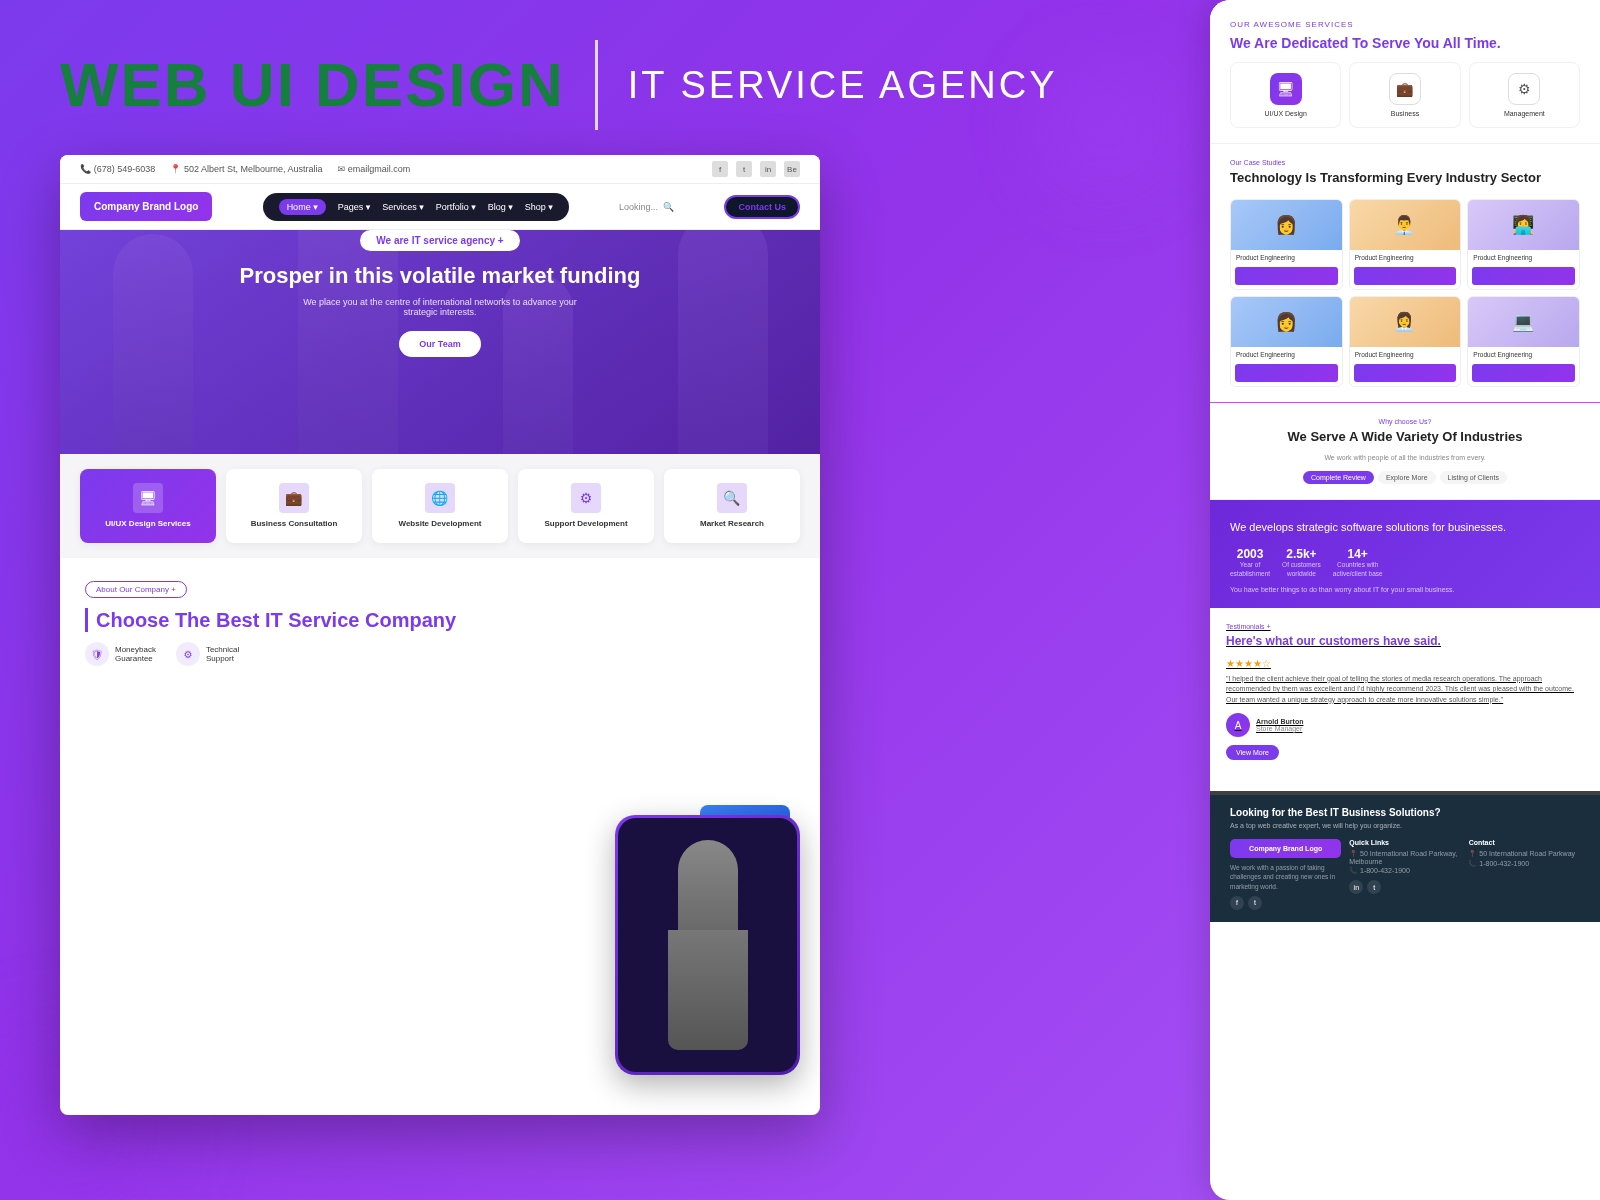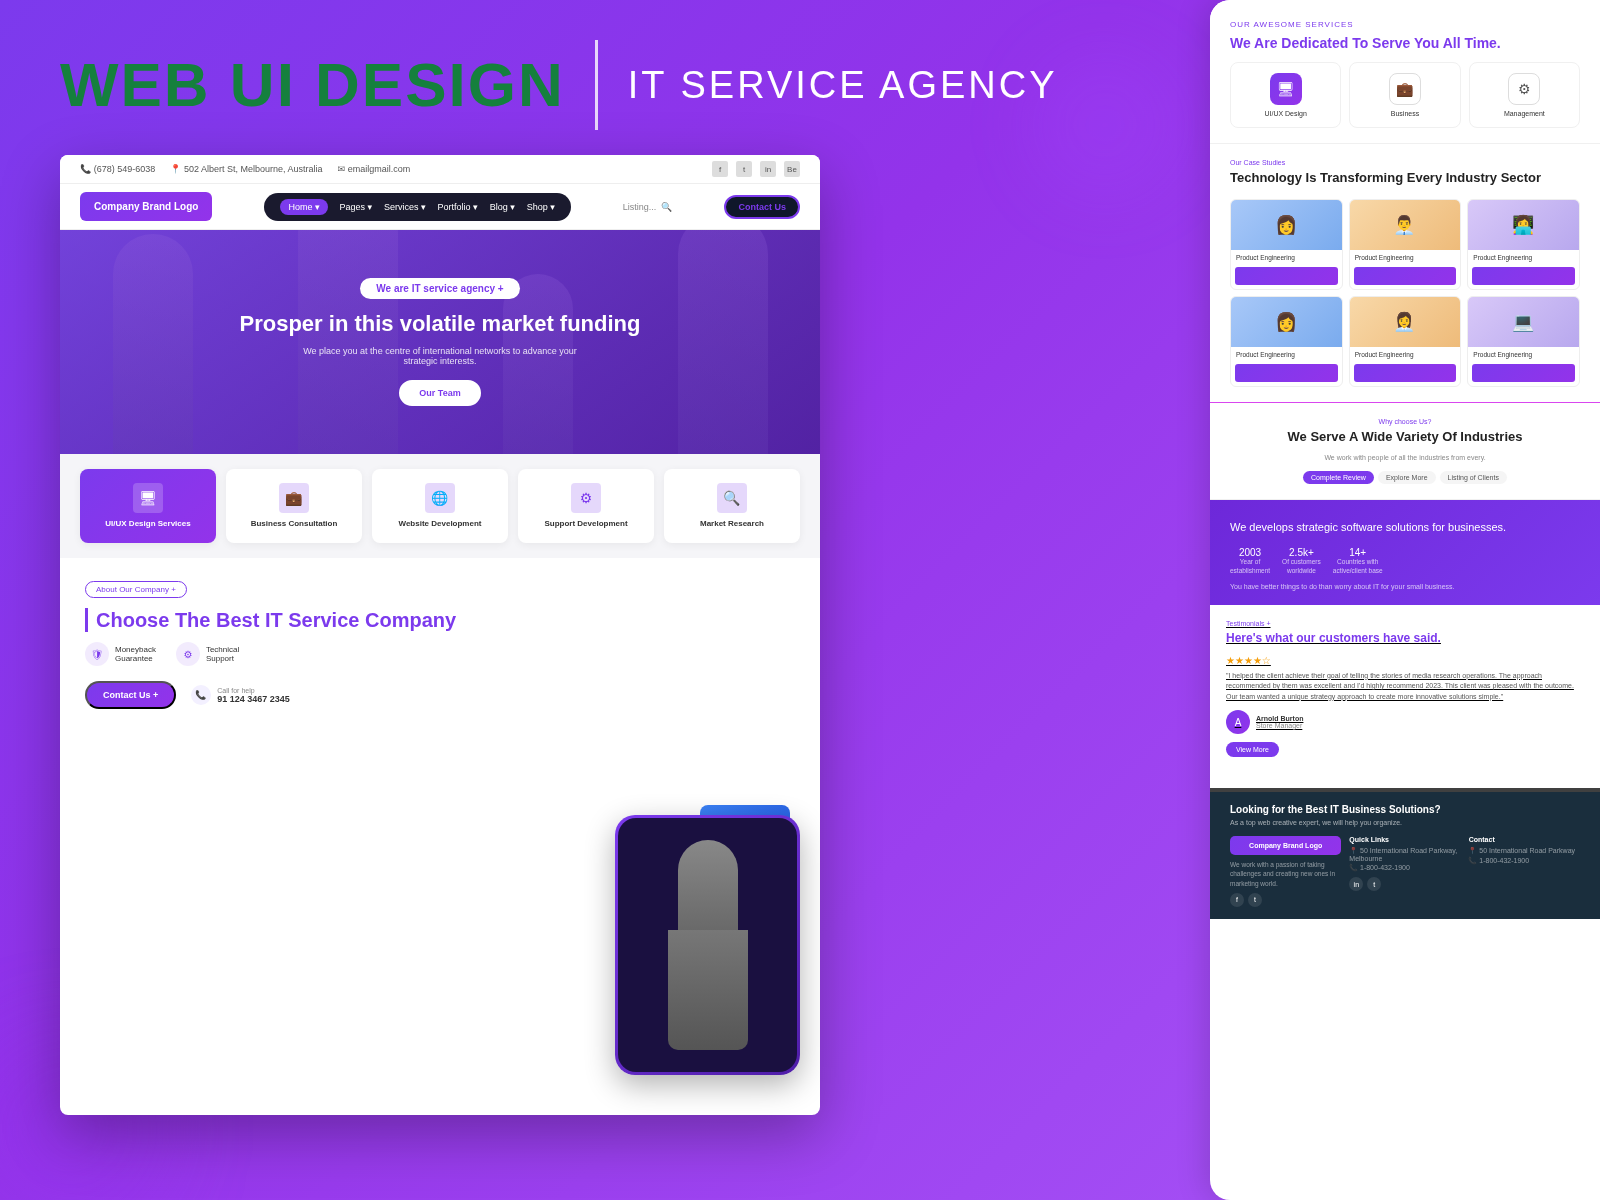--- a/index.html
+++ b/index.html
@@ -134,21 +134,20 @@
     
     .hero-section {
       position: relative;
       height: 224px;
       background: linear-gradient(rgba(100,50,200,0.6), rgba(80,40,180,0.7)),
                   linear-gradient(135deg, #667eea 0%, #764ba2 100%);
       overflow: hidden;
       display: flex;
       flex-direction: column;
       align-items: center;
-      justify-content: center;
       text-align: center;
     }
     .hero-bg-overlay {
       position: absolute;
       inset: 0;
       background: linear-gradient(135deg, rgba(120,60,220,0.7) 0%, rgba(80,30,160,0.8) 100%);
     }
     .hero-people {
       position: absolute;
       inset: 0;
@@ -461,21 +460,21 @@
       color: white;
     }
     .rp-stats-tag { font-size: 7px; color: rgba(255,255,255,0.7); margin-bottom: 5px; }
     .rp-stats-title { font-size: 11px; color: white; margin-bottom: 12px; line-height: 1.4; }
     .stats-row {
       display: flex;
       gap: 12px;
       margin-bottom: 8px;
     }
     .stat-item { text-align: center; }
-    .stat-number { font-size: 10px; font-weight: 400; color: white; }
+    .stat-number { font-size: 12px; font-weight: 700; color: white; }
     .stat-label { font-size: 6.5px; color: rgba(255,255,255,0.7); line-height: 1.3; }
     .rp-stats-sub { font-size: 7px; color: rgba(255,255,255,0.7); }
 
     
     .rp-testimonials {
       padding: 15px 16px;
       background: white;
       border-bottom: 4px solid #404040;
       text-decoration: underline;
     }
@@ -658,21 +657,21 @@
     <div class="brand-logo">Company Brand Logo</div>
     <div class="nav-links">
       <span class="nav-link active">Home ▾</span>
       <span class="nav-link">Pages ▾</span>
       <span class="nav-link">Services ▾</span>
       <span class="nav-link">Portfolio ▾</span>
       <span class="nav-link">Blog ▾</span>
       <span class="nav-link">Shop ▾</span>
     </div>
     <div class="nav-search">
-      <span>Listing...</span>
+      <span>Looking...</span>
       <span>🔍</span>
     </div>
     <button class="contact-btn">Contact Us</button>
   </div>
 
   <div class="hero-section">
     <div class="hero-bg-overlay"></div>
     <div class="hero-people">
       <div class="hero-person"></div>
       <div class="hero-person" style="height:260px;width:100px;"></div>
@@ -714,30 +713,20 @@
     <div class="about-tag">About Our Company +</div>
     <div class="about-title">Choose The Best IT Service Company</div>
     <div class="features-row">
       <div class="feature-item">
         <div class="feature-icon-circle">🛡</div>
         <span>Moneyback<br>Guarantee</span>
       </div>
       <div class="feature-item">
         <div class="feature-icon-circle">⚙</div>
         <span>Technical<br>Support</span>
-      </div>
-    </div>
-    <div class="about-btns">
-      <button class="btn-primary">Contact Us +</button>
-      <div class="call-info">
-        <div class="call-icon">📞</div>
-        <div>
-          <div style="font-size:7px;color:#888;">Call for help</div>
-          <div style="font-size:9px;font-weight:700;color:#333;">91 124 3467 2345</div>
-        </div>
       </div>
     </div>
   </div>
 
   <div class="blue-square"></div>
 
   <div class="about-right-img">
     <div class="phone-mockup-outer">
       <div class="phone-mockup-inner">
         <div class="phone-person-shape"></div>

